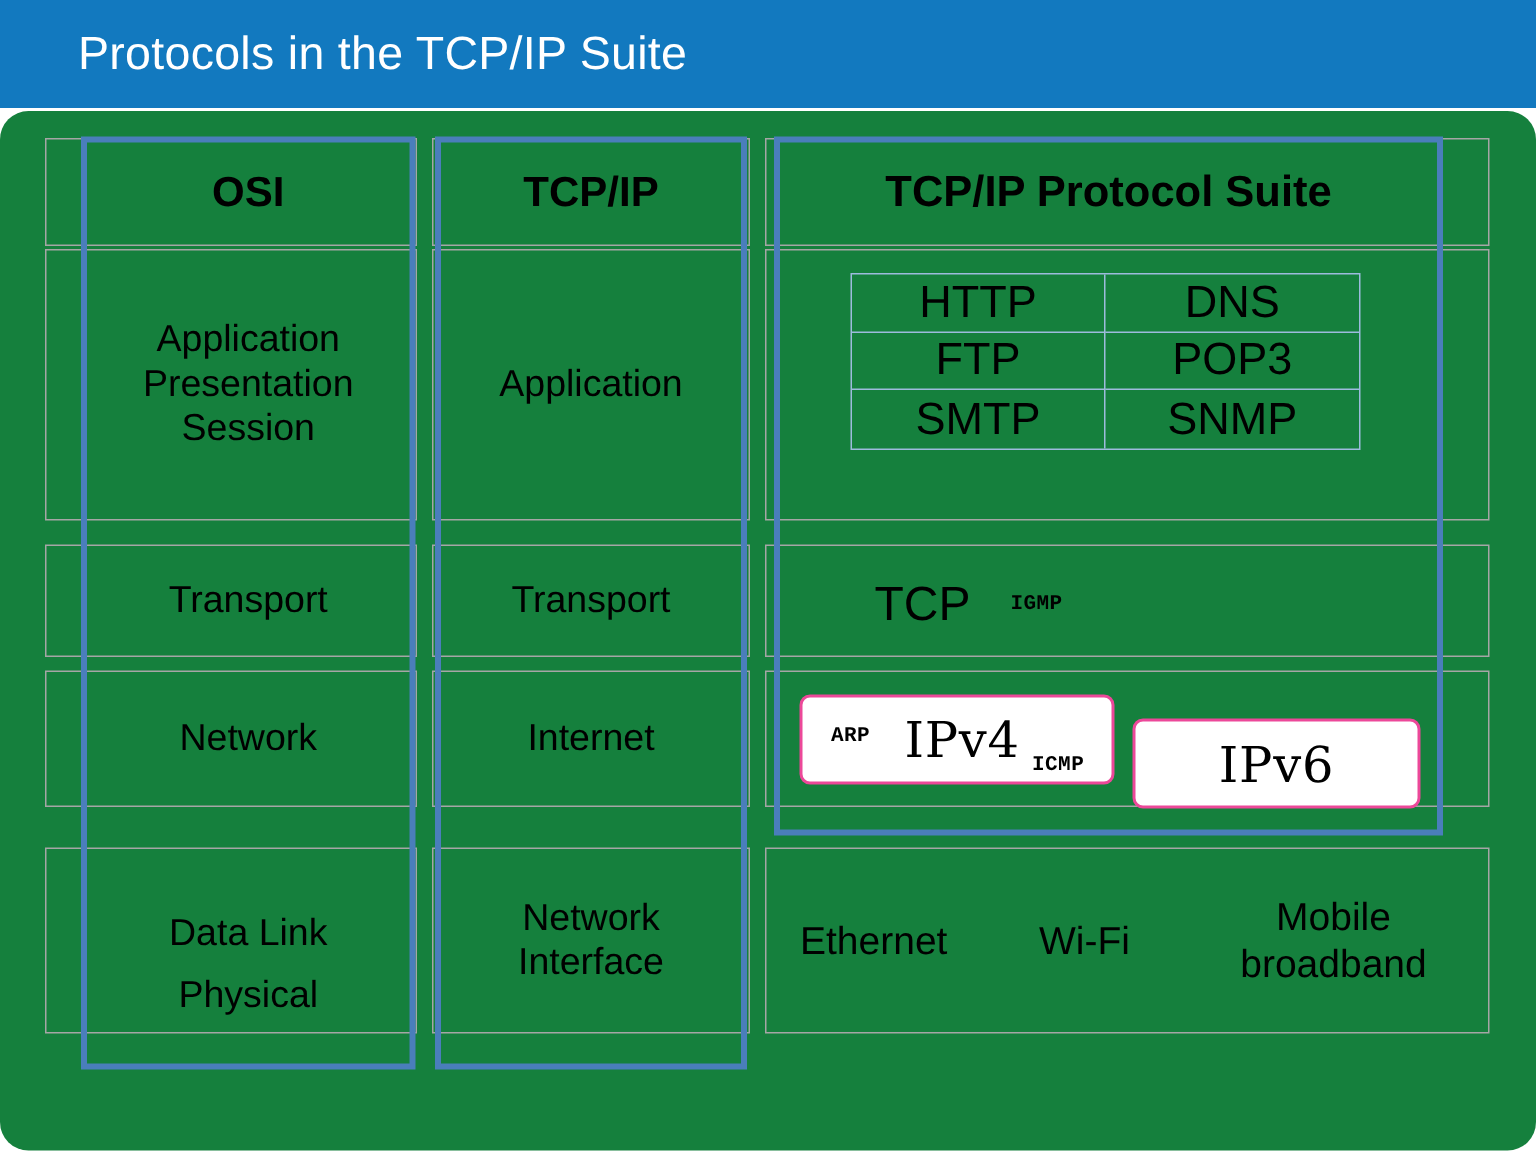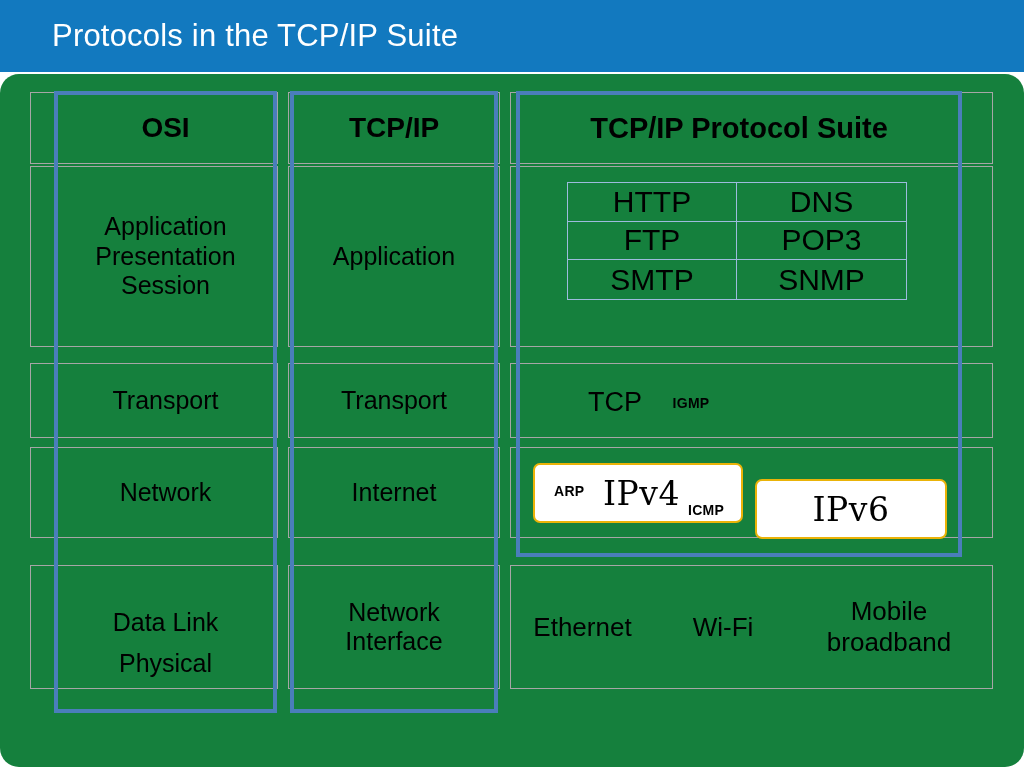--- a/index.html
+++ b/index.html
@@ -81,21 +81,21 @@
   }
   .hdr-wide {
     font-size: 29px;
     font-weight: bold;
   }
   .body-txt {
     font-size: 25px;
     font-weight: 400;
   }
   .proto-txt {
-    font-size: 27px;
+    font-size: 32px;
     font-weight: 400;
   }
 
   
   #app-proto-table {
     position: absolute;
     border: 1px solid #9dbbdd;
     box-sizing: border-box;
     display: grid;
     grid-template-columns: 1fr 1fr;
@@ -110,40 +110,40 @@
     border-right: 1px solid #9dbbdd;
     border-bottom: 1px solid #9dbbdd;
     box-sizing: border-box;
   }
   #app-proto-table .pcell.col-last { border-right: none; }
   #app-proto-table .pcell.row-last { border-bottom: none; }
 
   
   .round-box {
     position: absolute;
-    border: 2px solid #eab308;
+    border: 2px solid #ec4899;
     border-radius: 7px;
     box-sizing: border-box;
     background: #ffffff;
     display: flex;
     align-items: center;
     justify-content: center;
   }
 
   .ip-main {
     font-size: 33px;
     color: #000;
     font-family: "DejaVu Serif", serif;
     letter-spacing: 0.5px;
   }
 
   .mini {
     font-size: 14px;
     font-weight: bold;
-    font-family: Liberation Sans, sans-serif;
+    font-family: Liberation Mono, monospace;
     color: #000;
     letter-spacing: 0.3px;
   }
   .mini-sup {
     position: absolute;
     transform: translateY(-10px);
   }
   .mini-sub {
     position: absolute;
     transform: translateY(9px);

